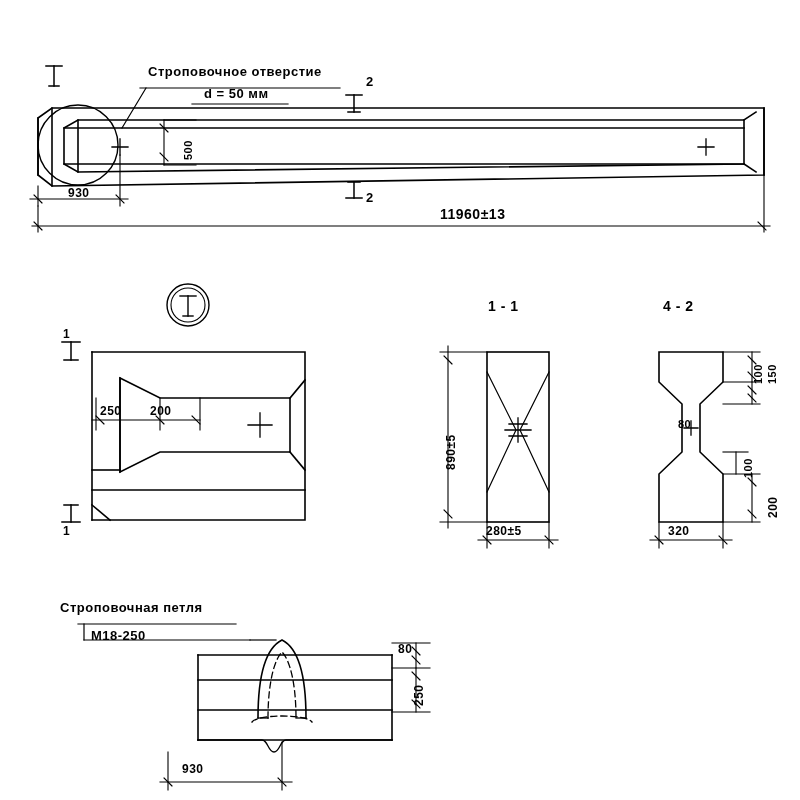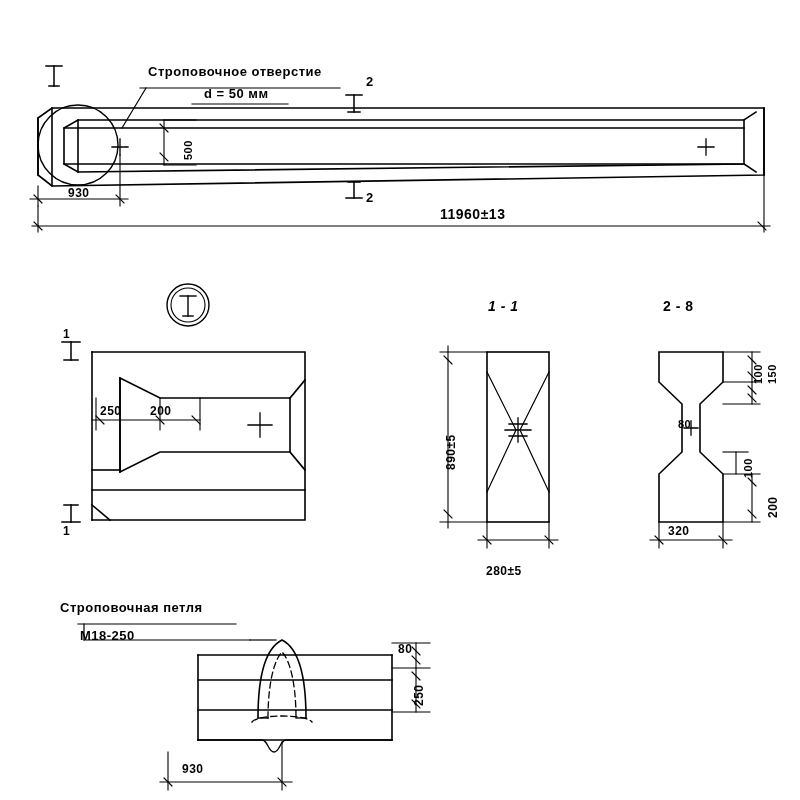--- a/index.html
+++ b/index.html
@@ -215,32 +215,32 @@
   <div class="lbl s13" style="left:366px;top:190px;">2</div>
   <div class="lbl s12" style="left:68px;top:186px;">930</div>
   <div class="lbl s11 rot" style="left:182px;top:160px;">500</div>
   <div class="lbl s14" style="left:440px;top:206px;">11960±13</div>
 
   <div class="lbl s12" style="left:100px;top:404px;">250</div>
   <div class="lbl s12" style="left:150px;top:404px;">200</div>
   <div class="lbl s12" style="left:63px;top:327px;">1</div>
   <div class="lbl s12" style="left:63px;top:524px;">1</div>
 
-  <div class="lbl s14" style="left:488px;top:298px;font-style:italic;">1 - 1</div>
-  <div class="lbl s14" style="left:663px;top:298px;">2 - 8</div>
+  <div class="lbl s14" style="left:488px;top:298px;">1 - 1</div>
+  <div class="lbl s14" style="left:663px;top:298px;">4 - 2</div>
 
   <div class="lbl s12 rot" style="left:444px;top:470px;">890±5</div>
-  <div class="lbl s12" style="left:486px;top:524px;margin-top:40px;">280±5</div>
+  <div class="lbl s12" style="left:486px;top:524px;">280±5</div>
 
   <div class="lbl s11 rot" style="left:766px;top:384px;">150</div>
   <div class="lbl s11 rot" style="left:752px;top:384px;">100</div>
   <div class="lbl s11" style="left:678px;top:418px;">80</div>
   <div class="lbl s11 rot" style="left:742px;top:478px;">100</div>
   <div class="lbl s12 rot" style="left:766px;top:518px;">200</div>
   <div class="lbl s12" style="left:668px;top:524px;">320</div>
 
   <div class="lbl s13" style="left:60px;top:600px;">Строповочная петля</div>
-  <div class="lbl s13" style="left:80px;top:628px;">М18-250</div>
+  <div class="lbl s13" style="left:91px;top:628px;">М18-250</div>
   <div class="lbl s12" style="left:398px;top:642px;">80</div>
   <div class="lbl s12 rot" style="left:412px;top:706px;">250</div>
   <div class="lbl s12" style="left:182px;top:762px;">930</div>
 
 </div>
 
 </body></html>

